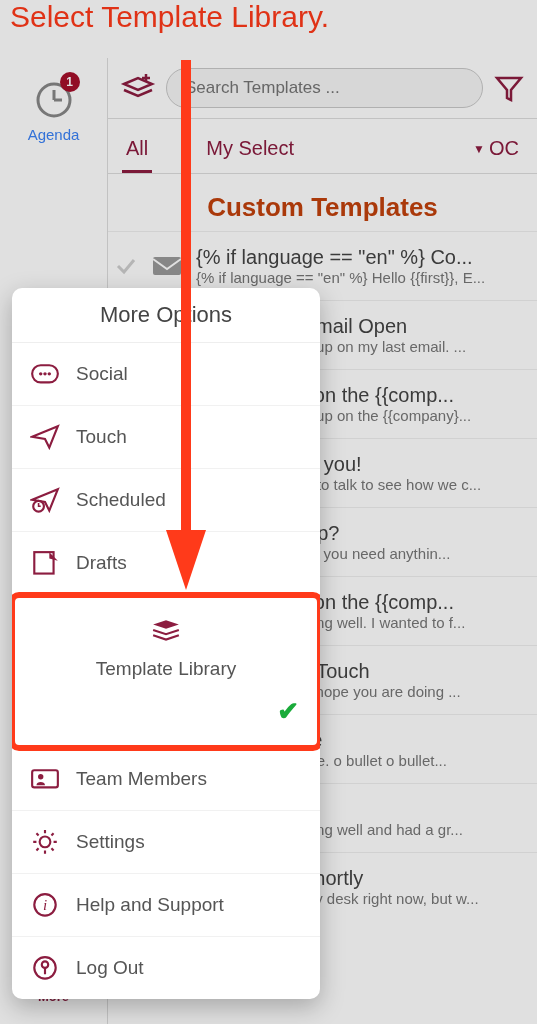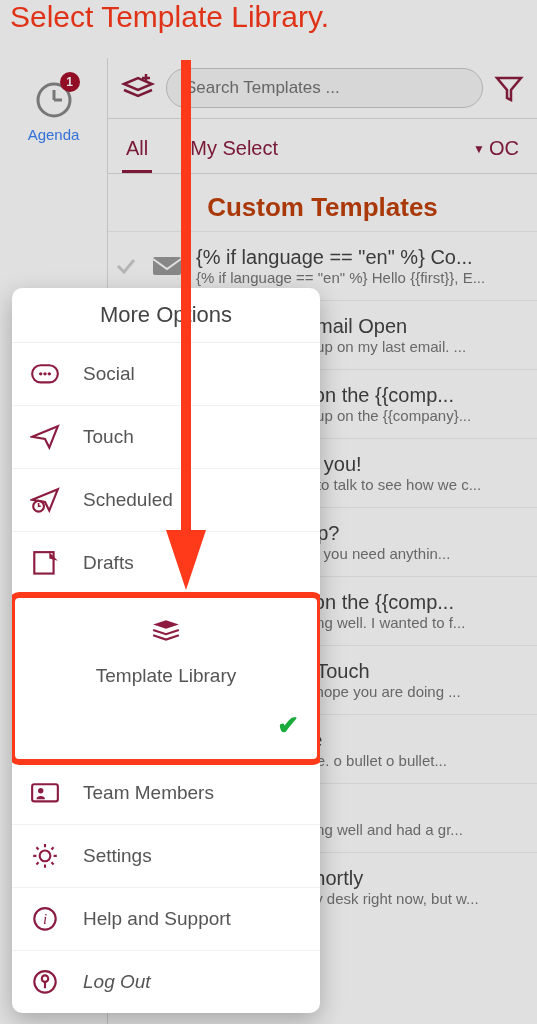--- a/index.html
+++ b/index.html
@@ -60,21 +60,21 @@
     display: flex;
     align-items: center;
     justify-content: center;
   }
   
   .tabs {
     display: flex;
     align-items: center;
     padding: 8px 14px 0 14px;
     border-bottom: 1px solid #ddd;
-    gap: 34px;
+    gap: 50px;
     background: #fff;
   }
   .tab {
     font-size: 20px;
     color: #8c1d40;
     padding: 10px 4px;
     border-bottom: 3px solid transparent;
     cursor: pointer;
   }
   .tab.active { border-bottom-color: #8c1d40; }
@@ -201,28 +201,28 @@
   .pop-hdr {
     text-align: center;
     font-size: 22px;
     color: #444;
     padding: 14px 0;
     border-bottom: 1px solid #eee;
   }
   .pop-item {
     display: flex;
     align-items: center;
-    gap: 23px;
+    gap: 16px;
     padding: 18px 18px;
     border-bottom: 1px solid #f1f1f1;
     font-size: 19px;
     color: #555;
     cursor: pointer;
   }
-  .pop-item:last-child { border-bottom:none;font-style:italic; }
+  .pop-item:last-child { border-bottom:none; }
   .pop-icon {
     width: 30px;
     height: 26px;
     display: flex;
     align-items: center;
     justify-content: center;
     color: #8c1d40;
     flex-shrink:0;
   }
   .pop-check {

